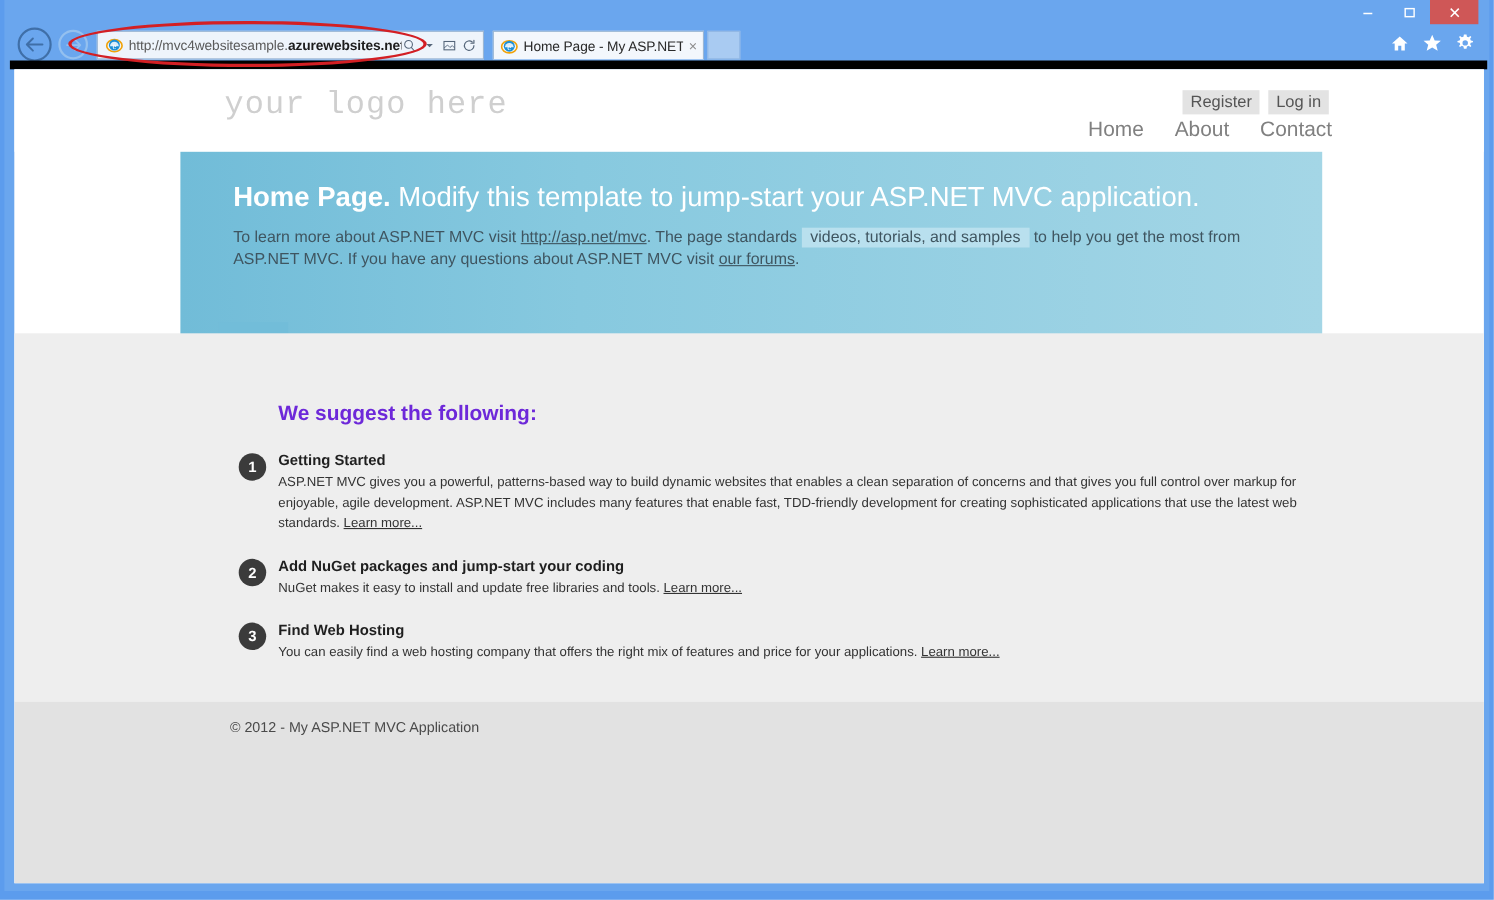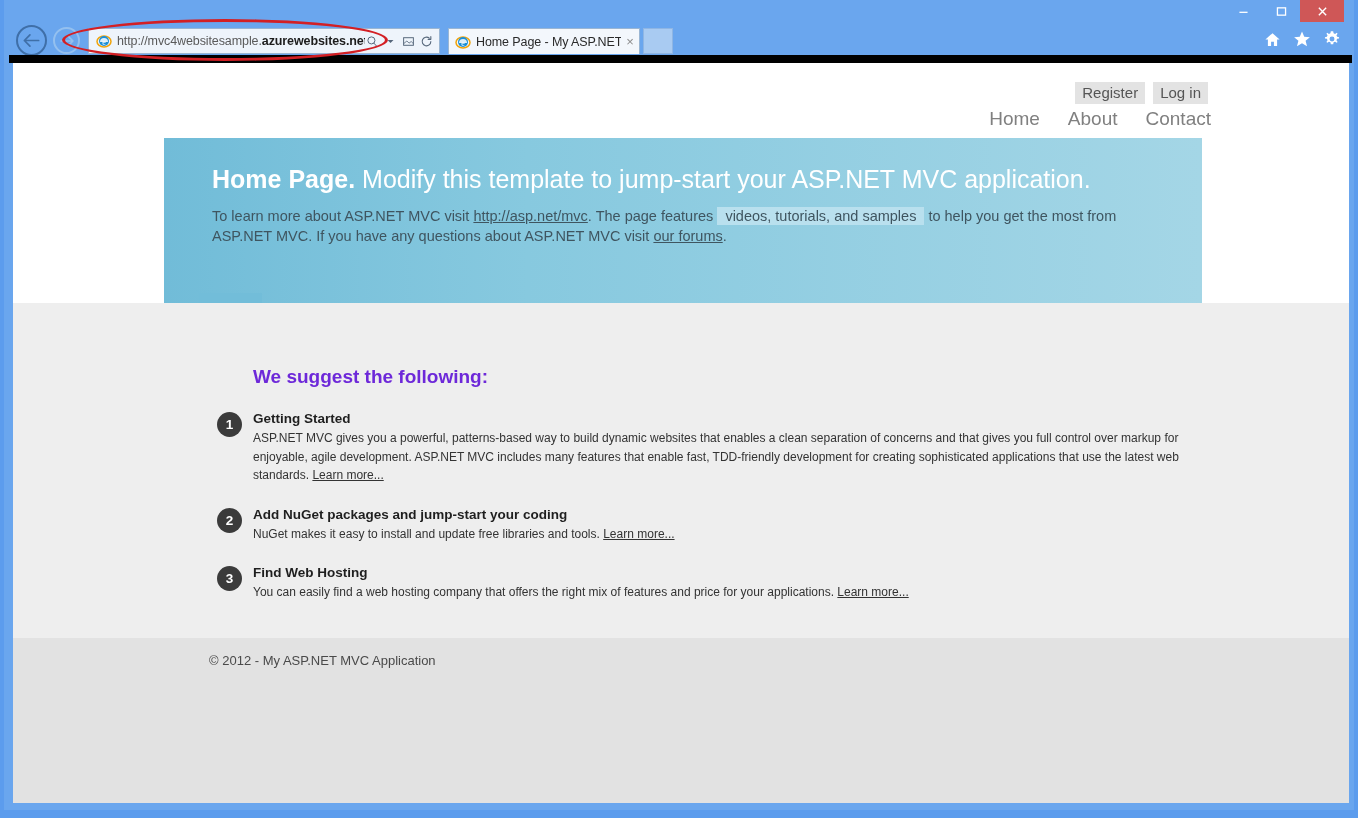--- a/index.html
+++ b/index.html
@@ -456,39 +456,40 @@
             </svg>
         </span>
       </div>
     </div>
 
     <div class="chrome-sep"></div>
 
     <div class="viewport">
 
       <div class="site-header">
+        <div class="logo">your logo here</div>
 
         <div class="auth-links">
           <span class="auth-link">Register</span>
           <span class="auth-link">Log in</span>
         </div>
 
         <div class="main-nav">
           <span class="nav-item">Home</span>
           <span class="nav-item">About</span>
           <span class="nav-item">Contact</span>
         </div>
       </div>
 
       <div class="hero-wrap">
         <div class="hero">
           <div class="hero-title">
             <b>Home Page.</b><span> Modify this template to jump-start your ASP.NET MVC application.</span>
           </div>
-          <div class="hero-body"><span>To learn more about ASP.NET MVC visit </span><a href="#">http://asp.net/mvc</a><span>. The page features </span><span class="hl">videos, tutorials, and samples</span><span> to help you get the most from ASP.NET MVC. If you have any questions about ASP.NET MVC visit </span><a href="#">our forums</a><span>.</span></div>
+          <div class="hero-body"><span>To learn more about ASP.NET MVC visit </span><a href="#">http://asp.net/mvc</a><span>. The page standards </span><span class="hl">videos, tutorials, and samples</span><span> to help you get the most from ASP.NET MVC. If you have any questions about ASP.NET MVC visit </span><a href="#">our forums</a><span>.</span></div>
         </div>
         <div class="hero-bump"></div>
       </div>
 
       <div class="content">
         <div class="suggest-title">We suggest the following:</div>
 
         <div class="sug-list">
 
           <div class="sug-item">

